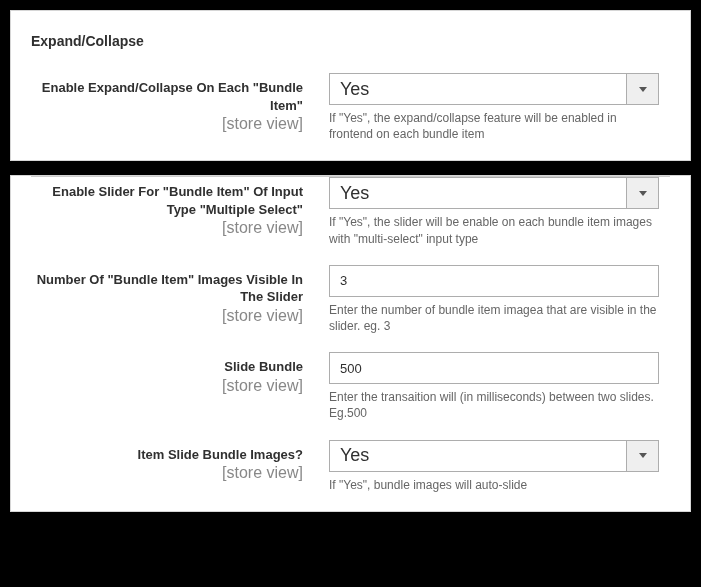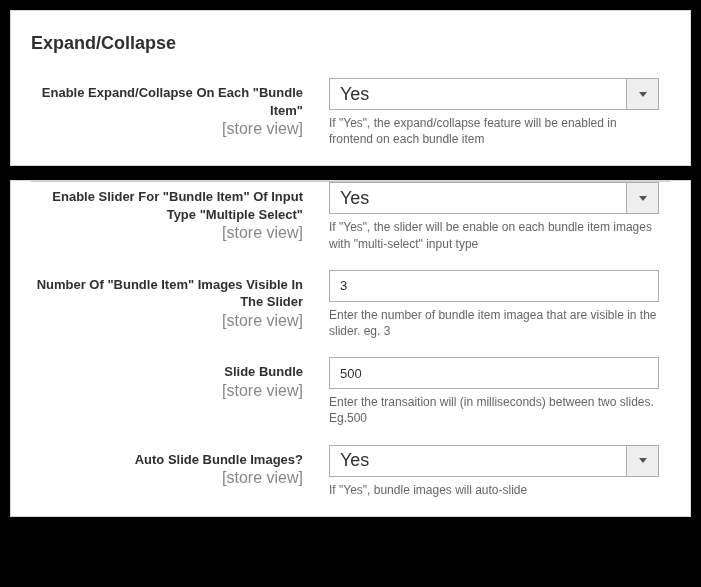--- a/index.html
+++ b/index.html
@@ -8,21 +8,21 @@
       font-family: -apple-system, BlinkMacSystemFont, "Segoe UI", Arial, sans-serif;
       padding: 10px;
       width: 701px;
     }
     .panel {
       background: #fff;
       border: 1px solid #d6d6d6;
       margin-bottom: 14px;
     }
     .panel-title {
-      font-size: 18px;
+      font-size: 14px;
       font-weight: 600;
       color: #303030;
       padding: 22px 20px 24px 20px;
     }
     .hr {
       border-top: 1px solid #ccc;
       margin: 0 20px 0 20px;
     }
     .field-row {
       display: flex;
@@ -157,21 +157,21 @@
       <div class="scope">[store view]</div>
     </div>
     <div class="input-col">
       <input type="text" class="text-input" value="500" style="">
       <div class="help">Enter the transaition will (in milliseconds) between two slides. Eg.500</div>
     </div>
   </div>
 
   <div class="field-row">
     <div class="label-col">
-      <div class="label-text">Auto Slide Bundle Images?</div>
+      <div class="label-text">Item Slide Bundle Images?</div>
       <div class="scope">[store view]</div>
     </div>
     <div class="input-col">
       <div class="select-wrap">
         <div class="select-value">Yes</div>
         <div class="select-btn">
           <div class="caret"></div>
         </div>
       </div>
       <div class="help">If "Yes", bundle images will auto-slide</div>

